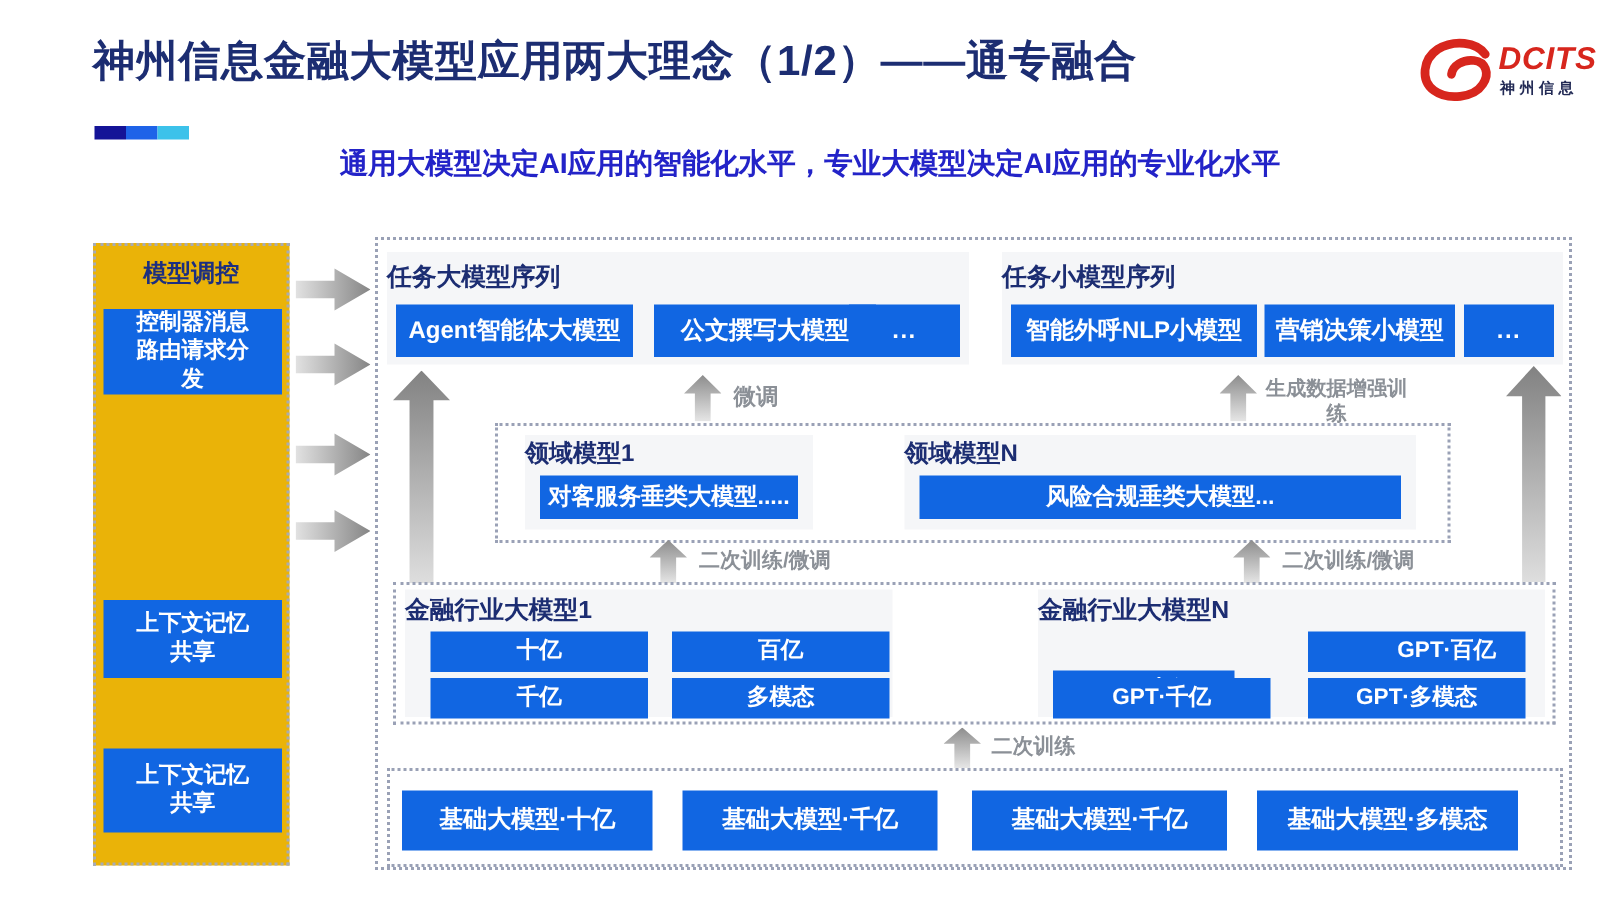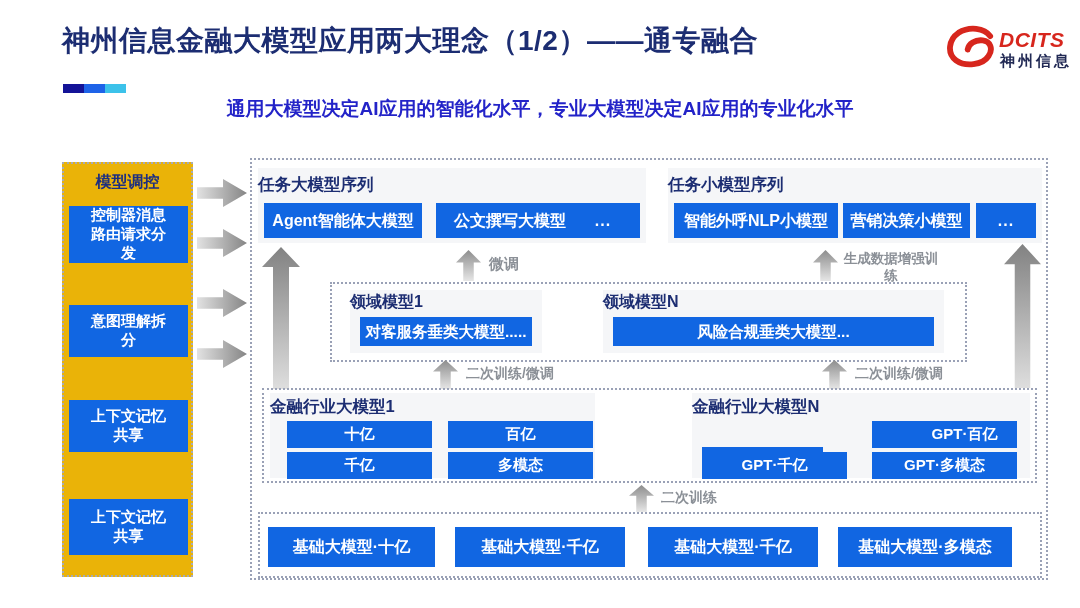--- a/index.html
+++ b/index.html
@@ -15,21 +15,21 @@
     position:relative;width:1080px;height:608px;background:#ffffff;
     font-family:"Liberation Sans","DejaVu Sans",sans-serif;overflow:hidden;margin:0 auto;
   }
   .abs{position:absolute;}
   .page-title{left:62px;top:22px;font-size:28px;font-weight:800;color:var(--navy);letter-spacing:.5px;white-space:nowrap;}
   .deco-bar{left:63px;top:84px;display:flex;}
   .deco-bar span{width:21px;height:9px;display:block;}
   .bar-1{background:#141397;} .bar-2{background:#1e63e8;} .bar-3{background:#3cc2ea;}
   .logo-icon{left:946px;top:25px;width:50px;height:44px;}
   .logo-text{left:999px;top:28px;font-size:21px;font-weight:800;font-style:italic;color:var(--logo-red);letter-spacing:.5px;}
-  .logo-subtext{left:1000px;top:52px;font-size:15px;font-weight:700;color:#222a55;letter-spacing:3px;}
+  .logo-subtext{left:1000px;top:52px;font-size:10px;font-weight:700;color:#222a55;letter-spacing:3px;}
   .subtitle{left:140px;top:96px;width:800px;text-align:center;font-size:19px;font-weight:800;color:var(--subtitle-blue);white-space:nowrap;}
 
   .dashed{border:2px dotted #9aa1b6;background:transparent;}
   .sidebar{left:62px;top:162px;width:131px;height:415px;border:2px dotted #a7abb5;background:#eab308;}
   .sidebar-title{left:0;top:8px;width:100%;text-align:center;font-size:16px;font-weight:800;color:#1c2f80;}
   .bluebox{background:var(--primary-blue);color:#fff;display:flex;align-items:center;justify-content:center;text-align:center;font-weight:700;line-height:1.25;}
   .sb-item{left:5px;width:119px;font-size:15px;padding:2px 16px;}
 
   .graygroup{background:#f5f6f8;}
   .group-title{left:0;width:100%;font-size:16.5px;font-weight:800;color:var(--navy);white-space:nowrap;}
@@ -61,21 +61,20 @@
   <svg class="abs logo-icon" viewBox="0 0 60 52">
     <path d="M53 13 C46 3 28 1 15 9 C3 17 1 34 12 42 C23 50 44 48 51 37 C57 28 53 19 44 18 C35 17 27 22 26 29" fill="none" stroke="#d7261d" stroke-width="7" stroke-linecap="round"></path>
   </svg>
   <div class="abs logo-text">DCITS</div>
   <div class="abs logo-subtext">神州信息</div>
   <div class="abs subtitle">通用大模型决定AI应用的智能化水平，专业大模型决定AI应用的专业化水平</div>
 
   <div class="abs sidebar">
     <div class="abs sidebar-title">模型调控</div>
     <div class="abs bluebox sb-item" style="top:42px;height:57px;">控制器消息路由请求分发</div>
-    <div class="abs bluebox sb-item" style="top:141px;height:52px;">意图理解拆分</div>
     <div class="abs bluebox sb-item" style="top:236px;height:52px;">上下文记忆共享</div>
     <div class="abs bluebox sb-item" style="top:335px;height:56px;">上下文记忆共享</div>
   </div>
 
   <div class="abs arrow-right" style="left:197px;top:177px;width:50px;height:32px;"></div>
   <div class="abs arrow-right" style="left:197px;top:227px;width:50px;height:32px;"></div>
   <div class="abs arrow-right" style="left:197px;top:287px;width:50px;height:32px;"></div>
   <div class="abs arrow-right" style="left:197px;top:338px;width:50px;height:32px;"></div>
 
   <div class="abs dashed" style="left:250px;top:158px;width:798px;height:422px;"></div>

